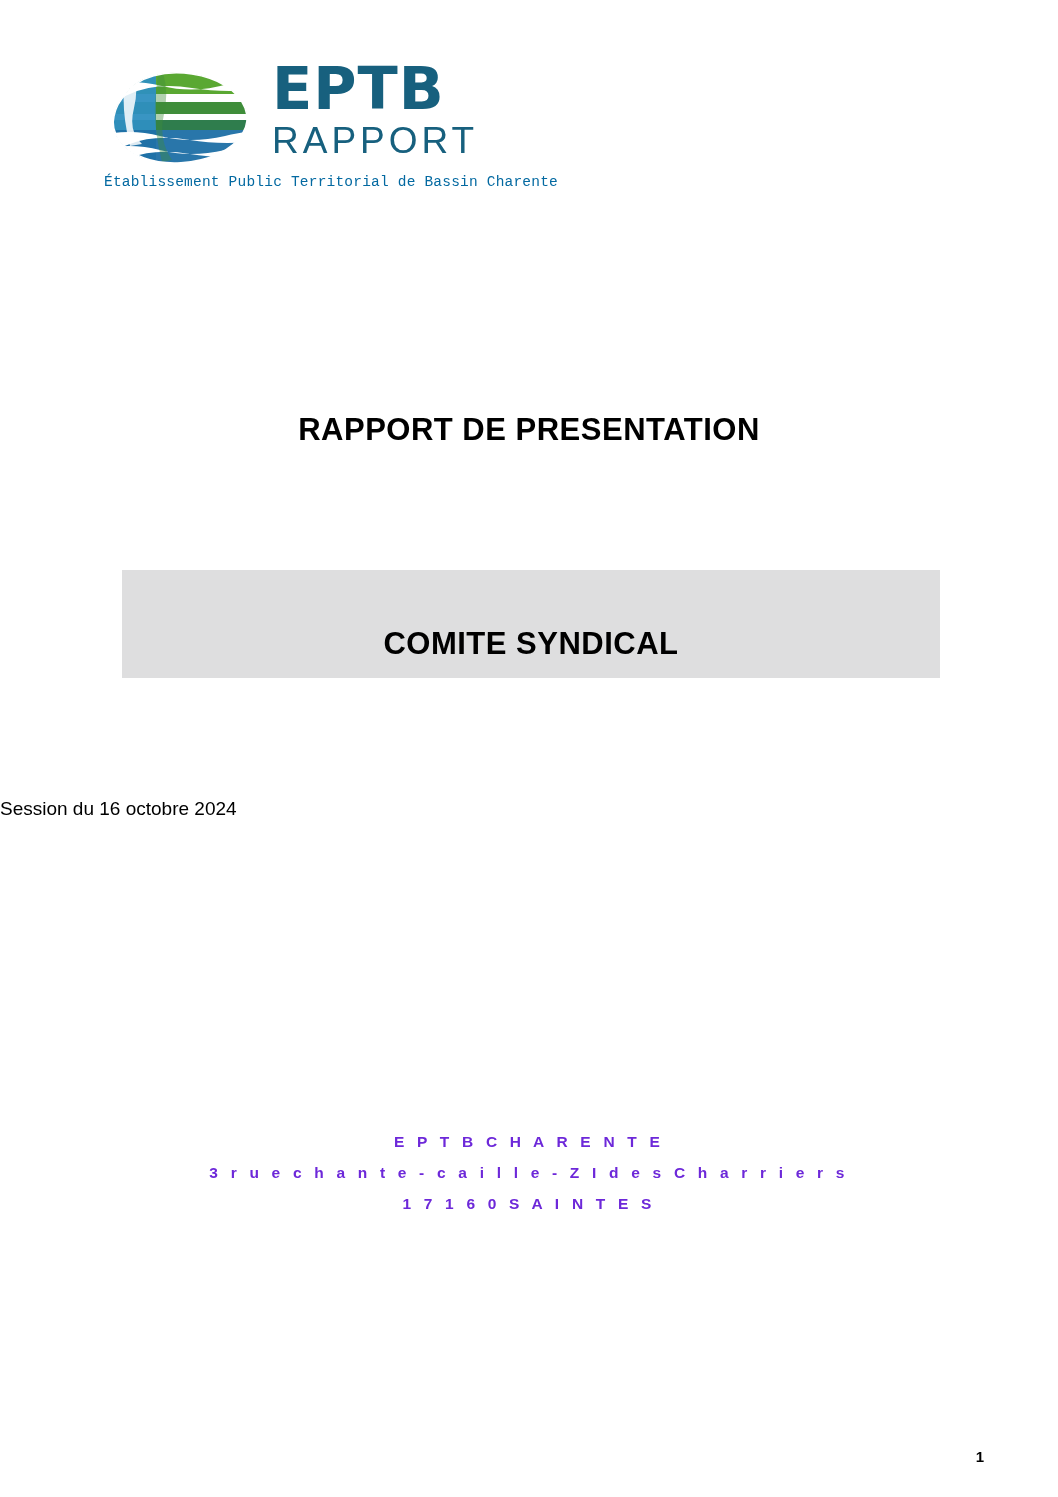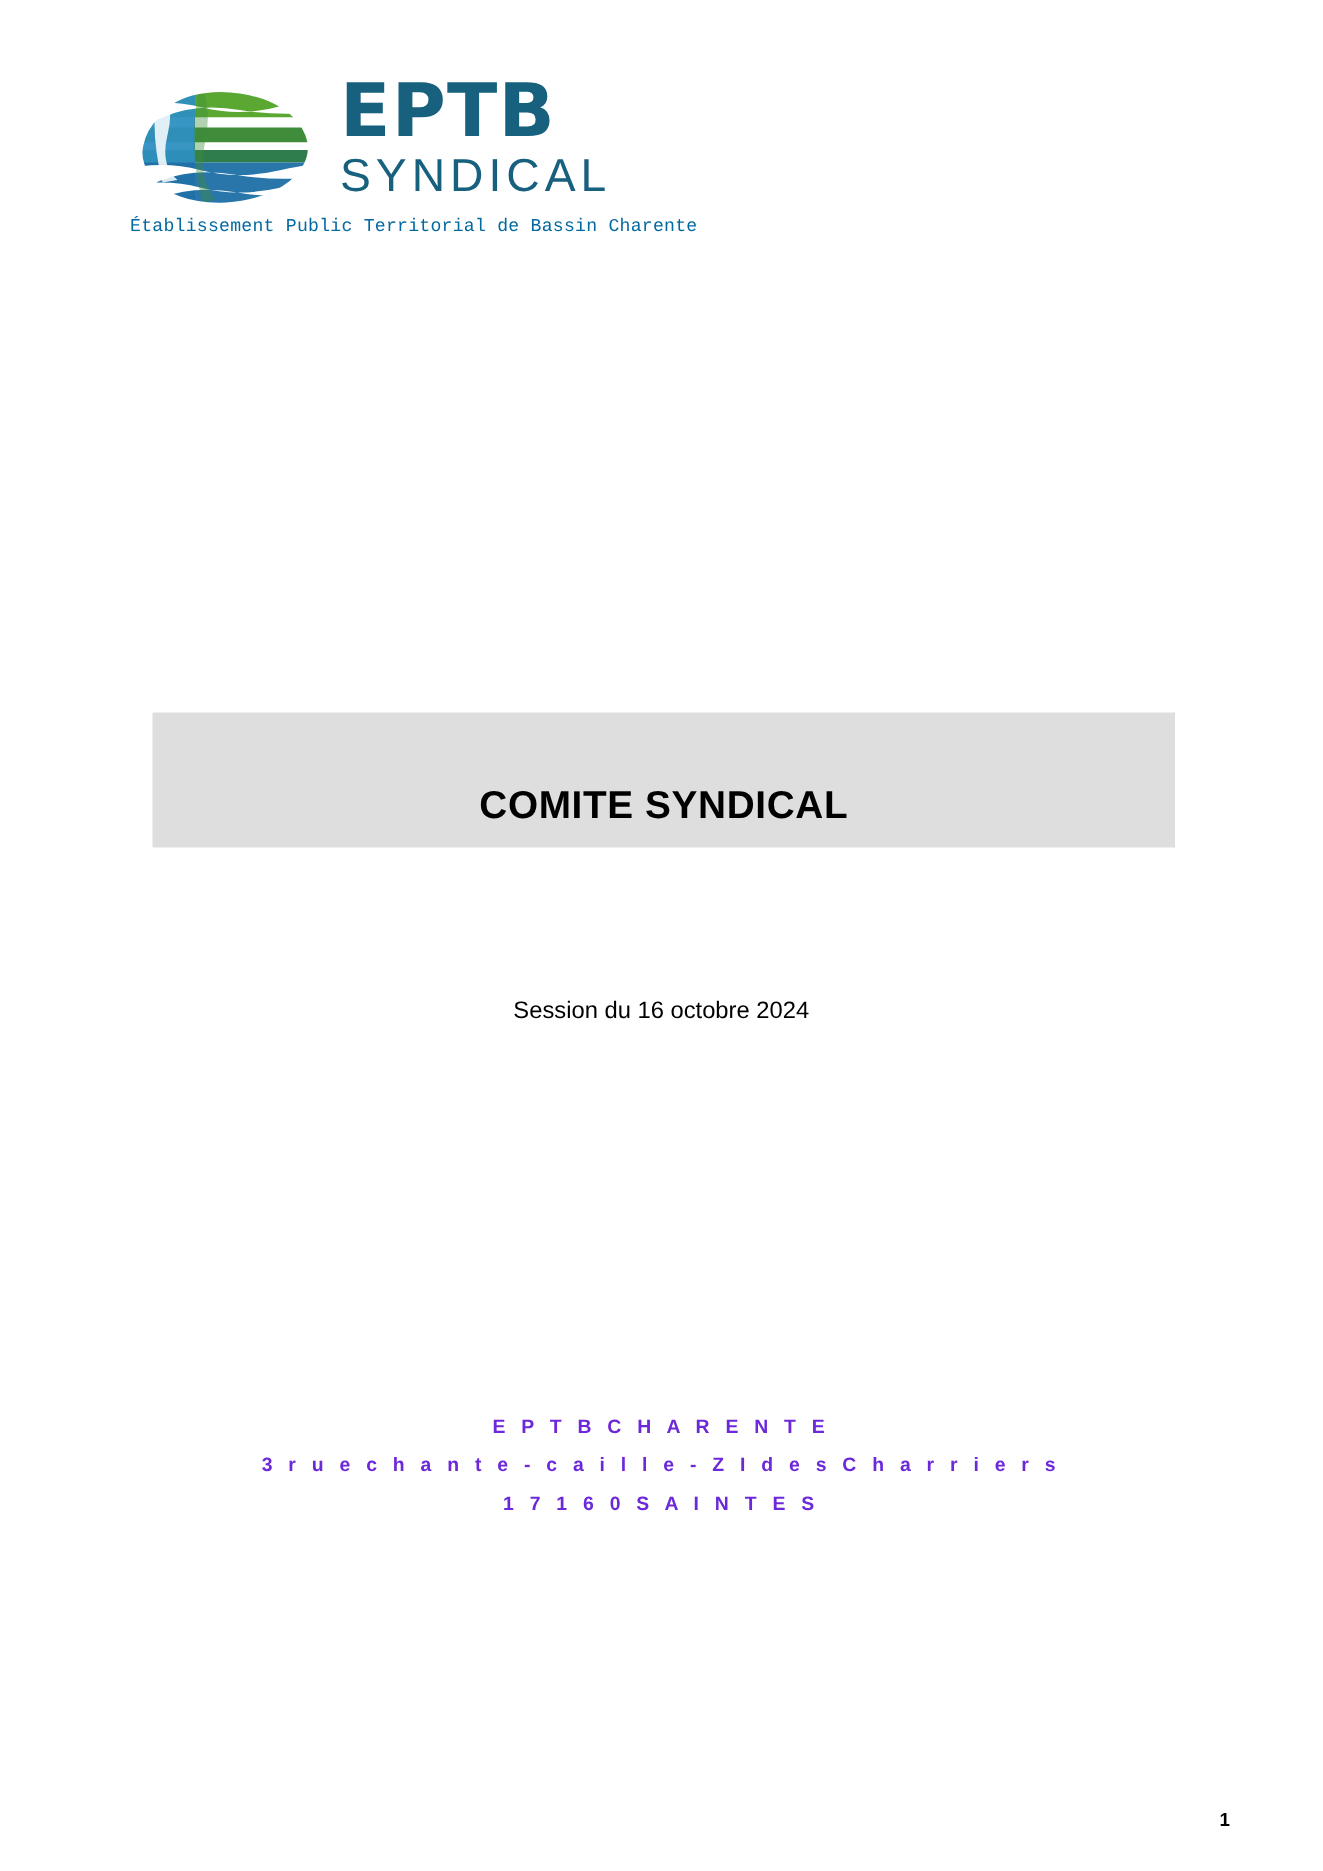--- a/index.html
+++ b/index.html
@@ -105,21 +105,21 @@
     font-size: 31px;
     letter-spacing: 0.5px;
     color: #000000;
   }
 
   .session-line {
     position: absolute;
     left: 0;
     top: 798px;
     width: 1058px;
-    text-align: center;
+    text-align: left;
     font-family: "Liberation Sans", sans-serif;
     font-size: 19px;
     color: #000000;
   }
 
   
   .address-block {
     position: absolute;
     left: 0;
     top: 1126px;
@@ -183,26 +183,27 @@
         </g>
 
         <path d="M26 30 C38 12, 66 6, 92 10 C118 14, 138 26, 145 44
                  C152 62, 140 80, 118 90 C96 100, 66 102, 44 94
                  C22 86, 10 68, 14 52 C16 42, 20 36, 26 30 Z" fill="none" stroke="#ffffff" stroke-width="1.5"></path>
       </svg>
     </div>
 
     <div class="logo-text">
       <div class="logo-eptb">EPTB</div>
-      <div class="logo-charente">SYNDICAL</div>
+      <div class="logo-charente">RAPPORT</div>
     </div>
 
     <div class="logo-tagline">Établissement Public Territorial de Bassin Charente</div>
   </div>
 
+  <div class="main-title">RAPPORT DE PRESENTATION</div>
 
   <div class="highlight-band">
     <div class="band-title">COMITE SYNDICAL</div>
   </div>
 
   <div class="session-line">Session du 16 octobre 2024</div>
 
   <div class="address-block">
     <div class="address-line">E P T B   C H A R E N T E</div>
     <div class="address-line">3  r u e  c h a n t e - c a i l l e  -  Z I  d e s  C h a r r i e r s</div>

